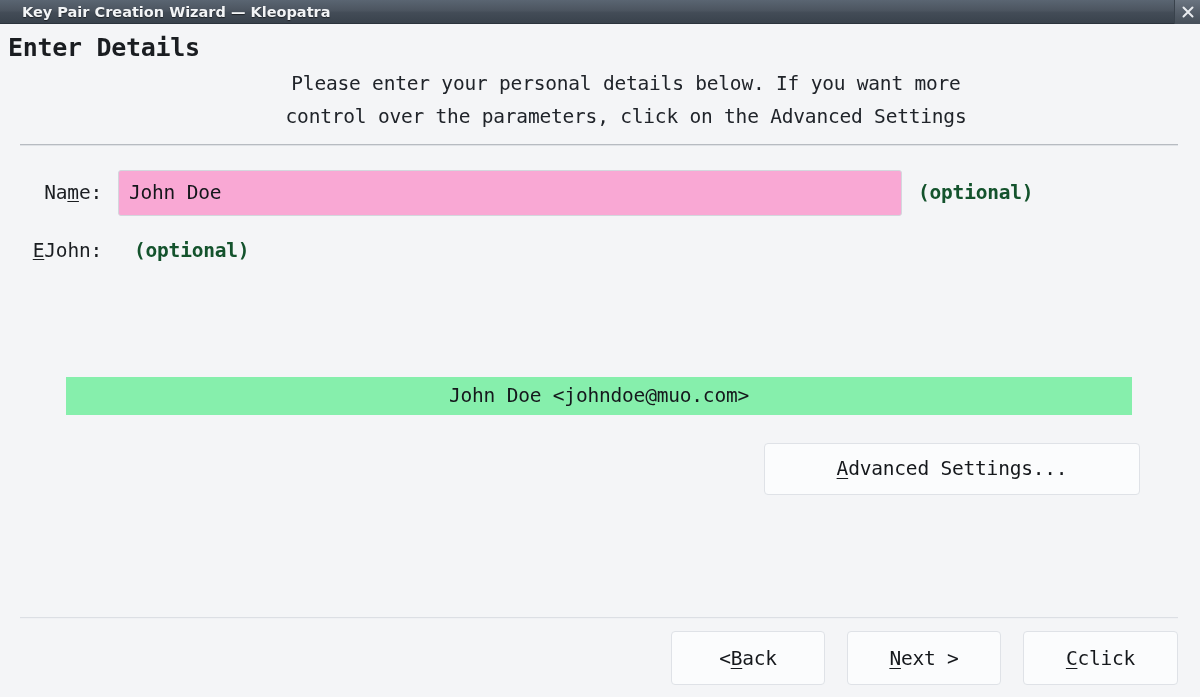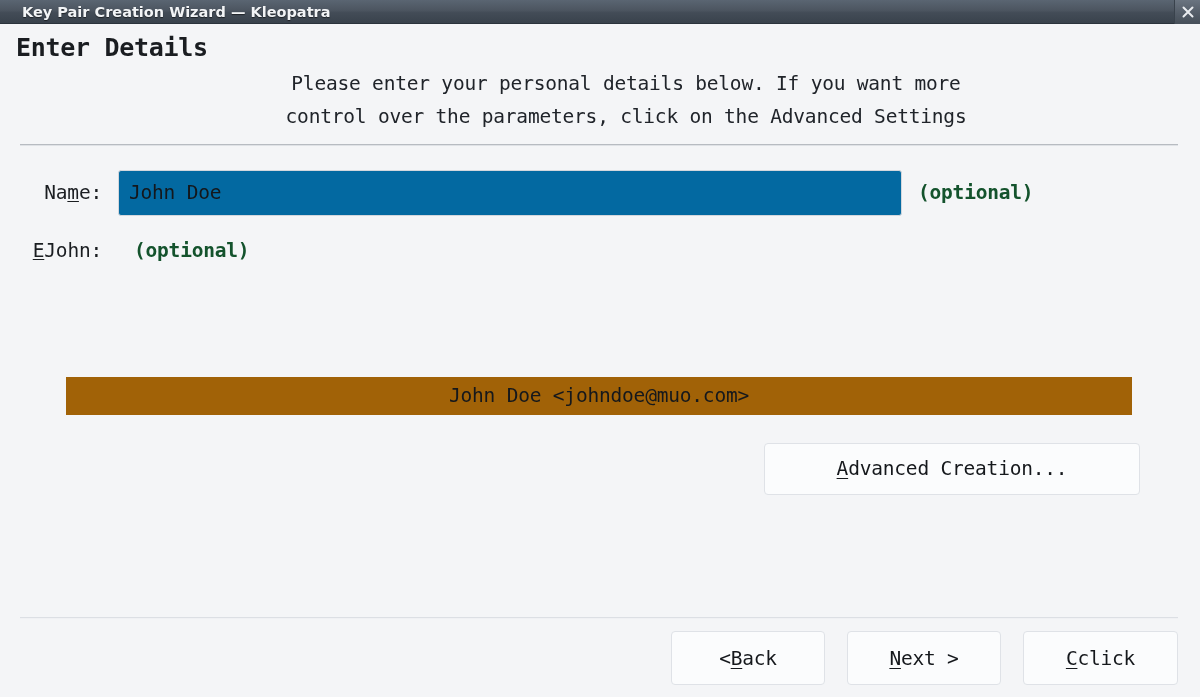--- a/index.html
+++ b/index.html
@@ -64,21 +64,21 @@
 
   
   .page-header {
     padding: 10px 0 0 0;
   }
   .page-title {
     font-family: "DejaVu Sans Mono", "Liberation Mono", monospace;
     font-weight: bold;
     font-size: 25px;
     color: #1a1d21;
-    padding-left: 16px;
+    padding-left: 8px;
     line-height: 1.1;
     letter-spacing: -0.3px;
   }
   .page-desc {
     font-size: 19.5px;
     color: #20242a;
     padding-left: 52px;
     padding-top: 5px;
     line-height: 1.72;
     letter-spacing: -0.2px;
@@ -107,21 +107,21 @@
     font-size: 19.5px;
     color: #1a1d21;
     letter-spacing: -0.2px;
     box-sizing: border-box;
   }
   .field-label u { text-decoration: underline; text-underline-offset: 2px; }
   .text-input {
     width: 784px;
     height: 46px;
     box-sizing: border-box;
-    background: #0369a1;
+    background: #f9a8d4;
     border: 1px solid #d3d7dd;
     border-radius: 3px;
     padding: 0 10px;
     font-family: "DejaVu Sans Mono", "Liberation Mono", monospace;
     font-size: 19.5px;
     color: #14171b;
     letter-spacing: -0.2px;
     outline: none;
   }
   .optional-note {
@@ -132,21 +132,21 @@
     white-space: nowrap;
     font-weight: bold;
   }
 
   
   .preview-wrap {
     margin-top: 92px;
     padding: 0 68px 0 66px;
   }
   .preview-box {
-    background: #a16207;
+    background: #86efac;
     height: 38px;
     display: flex;
     align-items: center;
     justify-content: center;
     font-size: 19.5px;
     color: #15181c;
     letter-spacing: -0.2px;
   }
 
   
@@ -247,21 +247,21 @@
   </div>
 
   <div class="preview-wrap">
     <div class="preview-box">John Doe &lt;johndoe@muo.com&gt;</div>
   </div>
 
   <div class="advanced-wrap">
     <button class="btn btn-advanced">
         <span></span>
         <u>A</u>
-        <span>dvanced Creation...</span>
+        <span>dvanced Settings...</span>
       </button>
   </div>
 
   <div class="footer-spacer"></div>
 
   <div class="hr-bottom"></div>
   <div class="footer-bar">
     <button class="btn btn-nav">
         <span>&lt; </span>
         <u>B</u>

